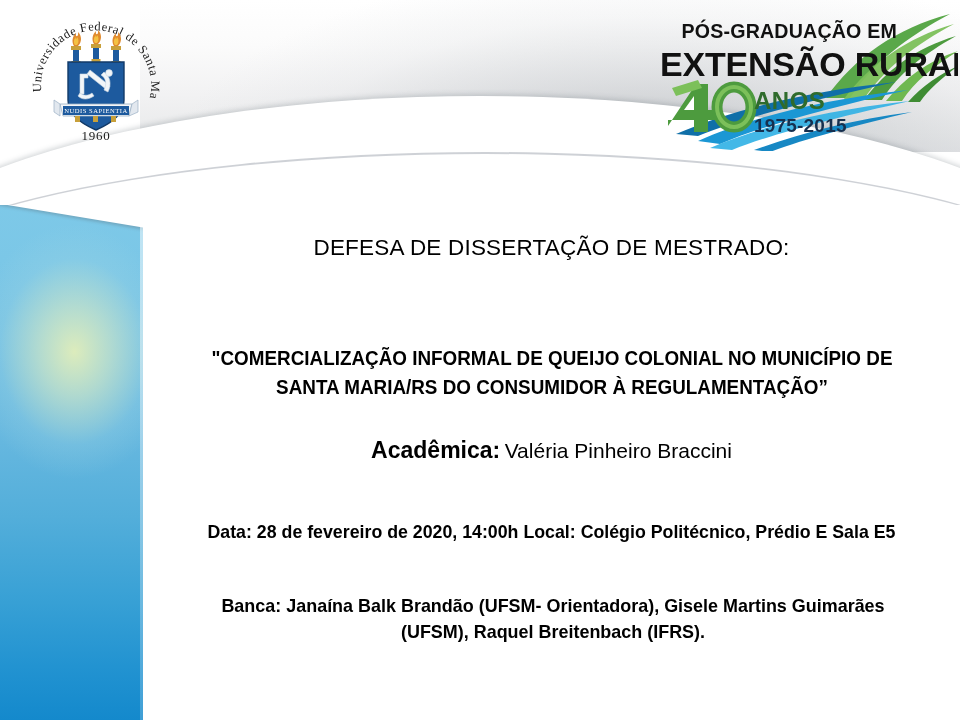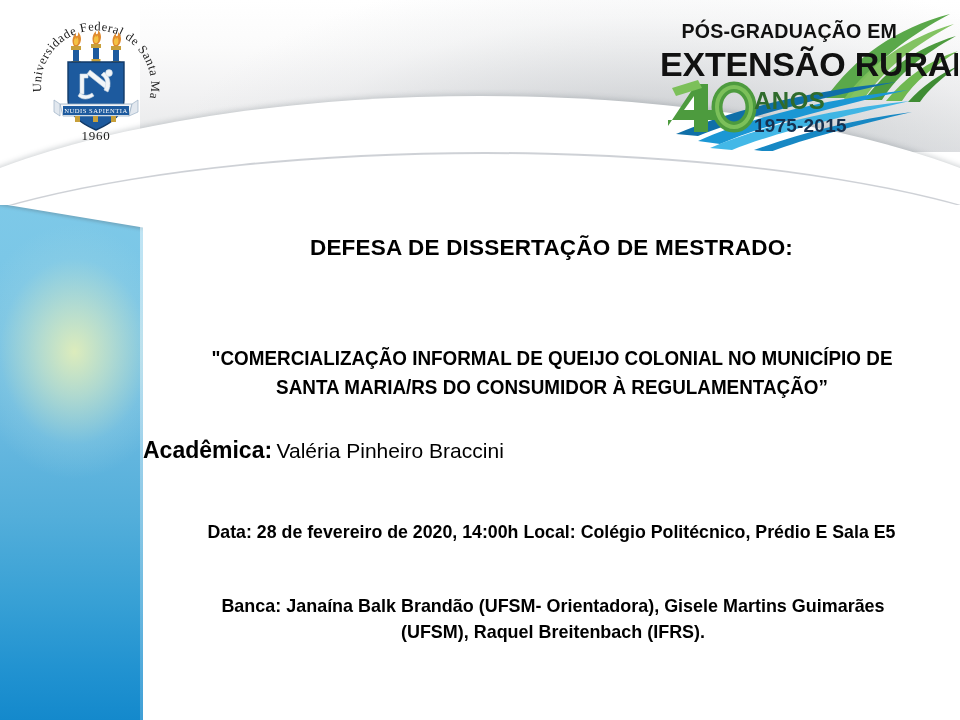--- a/index.html
+++ b/index.html
@@ -153,21 +153,21 @@
     width: 817px;
     height: 515px;
   }
   .heading {
     position: absolute;
     left: 0;
     top: 30px;
     width: 817px;
     text-align: center;
     font-size: 22.5px;
-    font-weight: bold;
+    font-weight: normal;
     color: #000000;
     letter-spacing: 0.2px;
   }
   .work-title {
     position: absolute;
     left: 24px;
     top: 138px;
     width: 770px;
     text-align: center;
     font-size: 20.5px;
@@ -176,21 +176,21 @@
     line-height: 1.42;
     font-stretch: condensed;
     transform: scaleX(0.92);
     transform-origin: center top;
   }
   .student-line {
     position: absolute;
     left: 0;
     top: 232px;
     width: 817px;
-    text-align: left;
+    text-align: center;
     color: #000000;
   }
   .student-label {
     font-size: 23px;
     font-weight: bold;
   }
   .student-name {
     font-size: 21px;
     font-weight: normal;
   }

